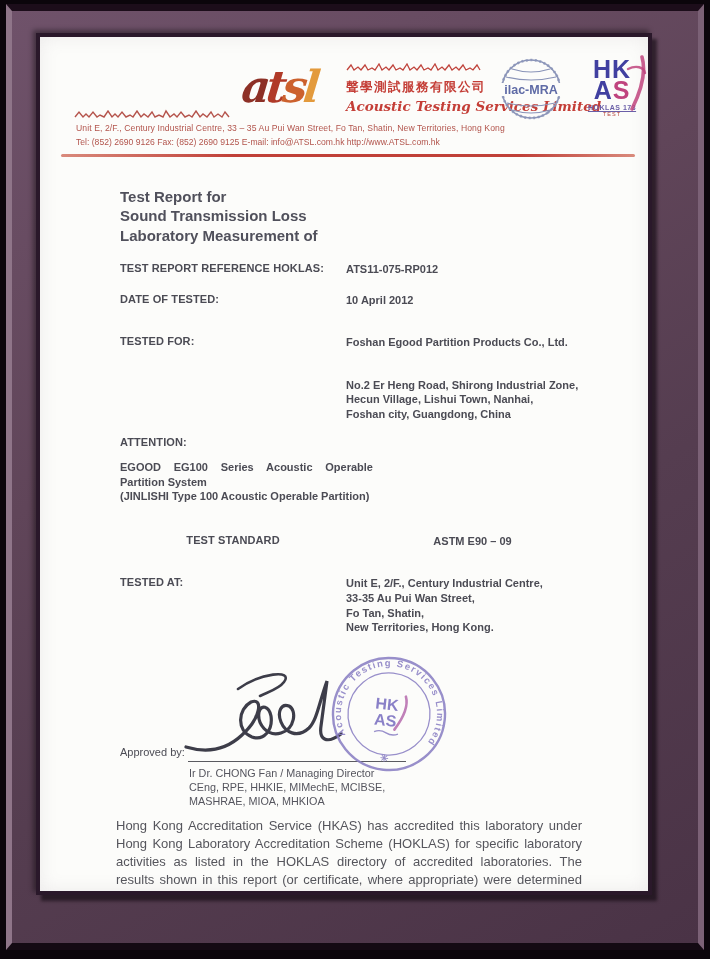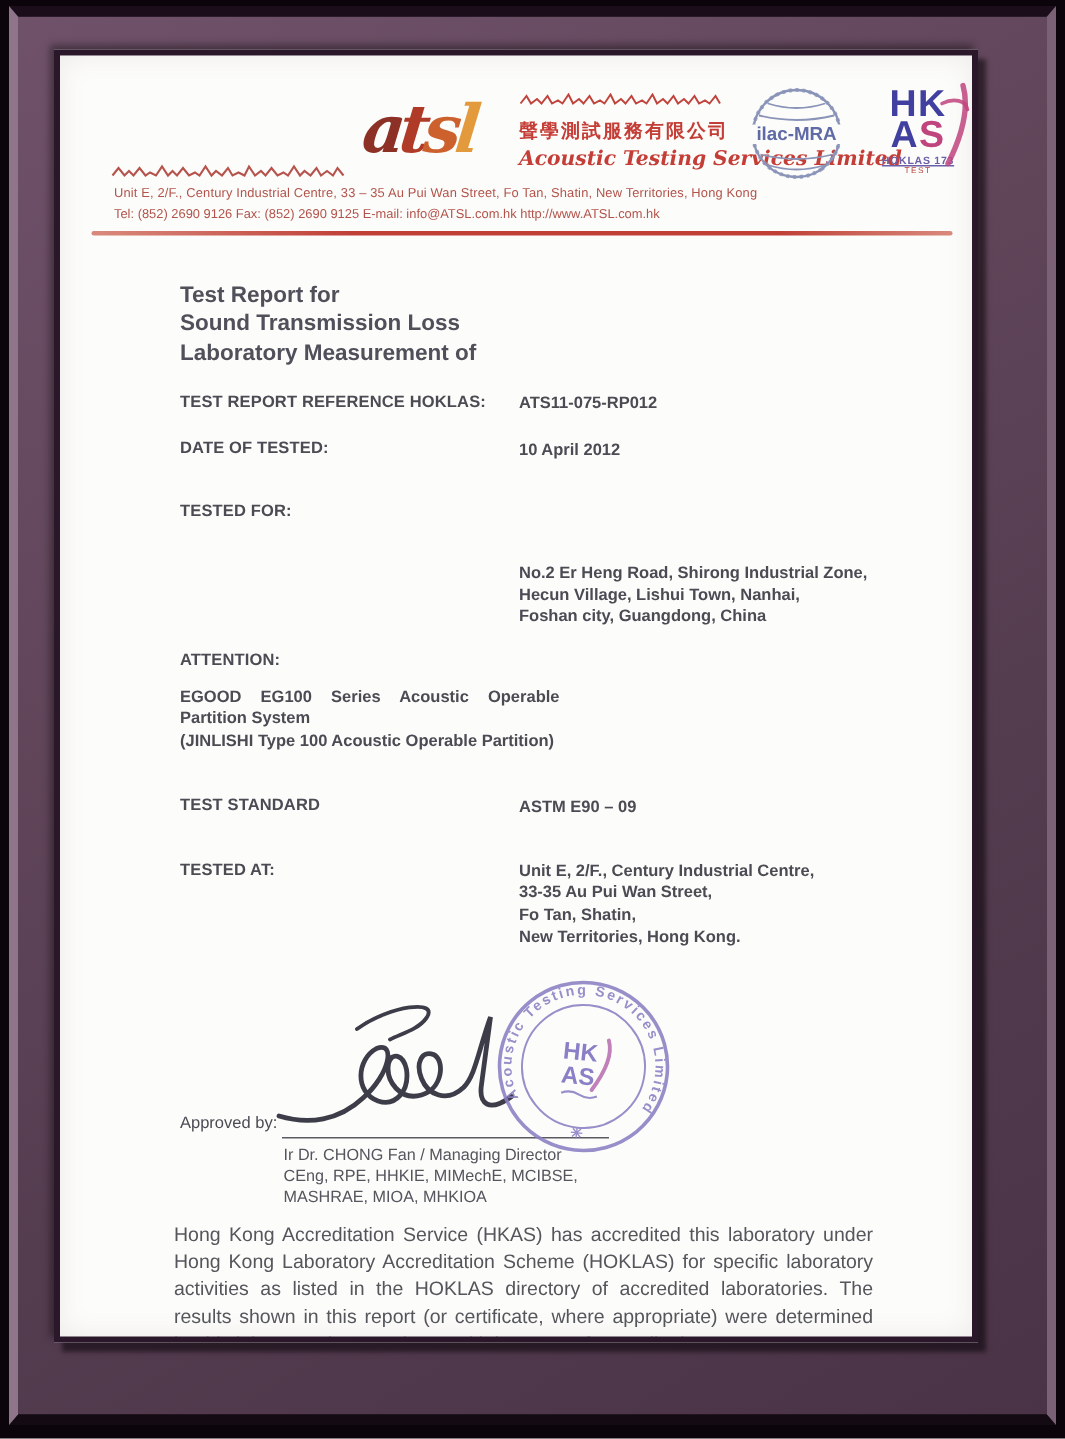--- a/index.html
+++ b/index.html
@@ -61,21 +61,21 @@
 
   
   .doc-title { margin:30px 0 0 80px; font-size:15px; font-weight:bold; color:#50505b; line-height:1.33; }
   .fields { margin-left:80px; margin-right:58px; }
   .frow { display:flex; }
   .frow .lab { width:226px; flex:none; font-weight:bold; font-size:11px; letter-spacing:.1px; }
   .frow .val { width:253px; flex:none; font-weight:bold; font-size:11px; line-height:1.32; }
   .pre { white-space:pre-line; }
   .just { text-align:justify; }
   .mt16{margin-top:16px;} .mt13{margin-top:28px;} .mt15{margin-top:15px;}
-  .mt12{margin-top:12px;} .mt30{margin-top:30px;}
+  .mt12{margin-top:12px;} .mt30{margin-top:30px;text-align:center;}
 
   
   .sig-area { position:relative; height:172px; margin-top:10px; }
   .approved-by { position:absolute; left:80px; top:101px; font-size:11px; color:#4b4b54; }
   .sig-svg { position:absolute; left:138px; top:22px; }
   .sig-line { position:absolute; left:148px; top:116px; width:218px; border-top:1.7px solid #5a5a60; }
   .sig-names { position:absolute; left:149px; top:121px; font-size:10.8px; color:#55555e; line-height:1.3; }
   .stamp { position:absolute; left:288px; top:8px; opacity:.88; transform:rotate(6deg); }
 
   
@@ -150,20 +150,21 @@
     <div class="frow mt16">
       <div class="lab">TEST REPORT REFERENCE HOKLAS:</div>
       <div class="val">ATS11-075-RP012</div>
     </div>
     <div class="frow mt16">
       <div class="lab">DATE OF TESTED:</div>
       <div class="val">10 April 2012</div>
     </div>
     <div class="frow mt13">
       <div class="lab">TESTED FOR:</div>
+      <div class="val">Foshan Egood Partition Products Co., Ltd.</div>
     </div>
     <div class="frow mt13">
       <div class="lab"></div>
       <div class="val pre">No.2 Er Heng Road, Shirong Industrial Zone,
 Hecun Village, Lishui Town, Nanhai,
 Foshan city, Guangdong, China</div>
     </div>
     <div class="frow mt15">
       <div class="lab">ATTENTION:</div>
     </div>

